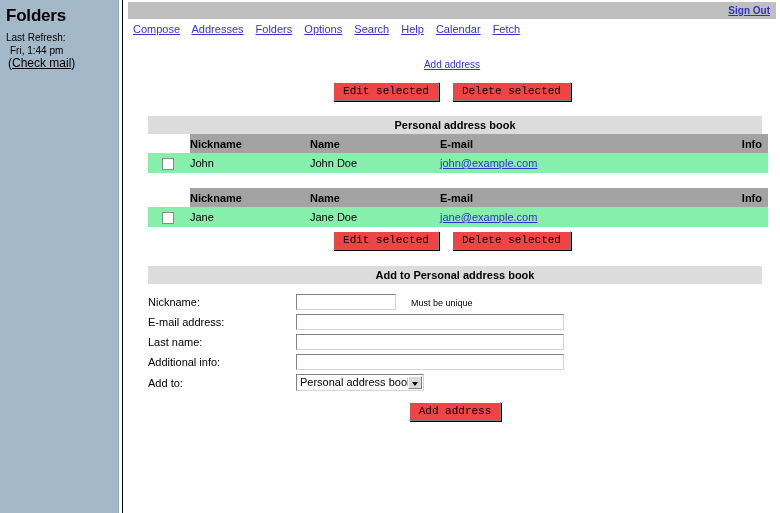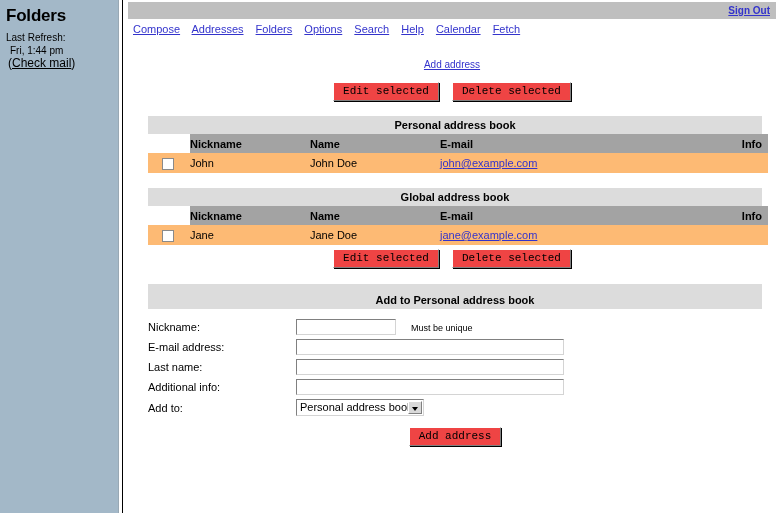--- a/index.html
+++ b/index.html
@@ -226,21 +226,21 @@
     height: 15px;
   }
   table.book thead th.cb {
     background: #ffffff;
   }
   .col-cb   { width: 42px; }
   .col-nick { width: 120px; }
   .col-name { width: 130px; }
   .col-mail { width: 190px; }
   .col-info { width: 132px; text-align: right !important; padding-right: 6px !important; }
-  table.book tbody td { background: #fdba74; height: 16px; }
+  table.book tbody td { background: #86efac; height: 16px; }
   .cell-pad { padding-left: 3px; }
   .mail-link {
     color: #3333cc;
     text-decoration: underline;
     font-size: 11px;
   }
   input.cbx {
     width: 12px;
     height: 12px;
     margin: 0 0 0 14px;
@@ -261,21 +261,21 @@
 
   
   #form-block { margin-top: 16px; }
   #form-title {
     margin-left: 24px;
     width: 614px;
     background: #dcdcdc;
     text-align: center;
     font-size: 11px;
     font-weight: bold;
-    padding: 10px 0 3px 0;
+    padding: 3px 0 3px 0;
     box-sizing: border-box;
   }
   table.addform {
     margin-top: 8px;
     margin-left: 24px;
     border-collapse: collapse;
   }
   table.addform td {
     font-size: 11px;
     padding: 2px 0;
@@ -410,21 +410,20 @@
               <td class="col-nick cell-pad">John</td>
               <td class="col-name">John Doe</td>
               <td class="col-mail"><a class="mail-link" href="#">john@example.com</a></td>
               <td class="col-info"></td>
             </tr>
           </tbody>
         </table>
       </div>
 
       <div class="book-block">
-        <div class="book-title">Global address book</div>
         <table class="book">
           <thead>
             <tr>
               <th class="cb col-cb"></th>
               <th class="col-nick">Nickname</th>
               <th class="col-name">Name</th>
               <th class="col-mail">E-mail</th>
               <th class="col-info">Info</th>
             </tr>
           </thead>

